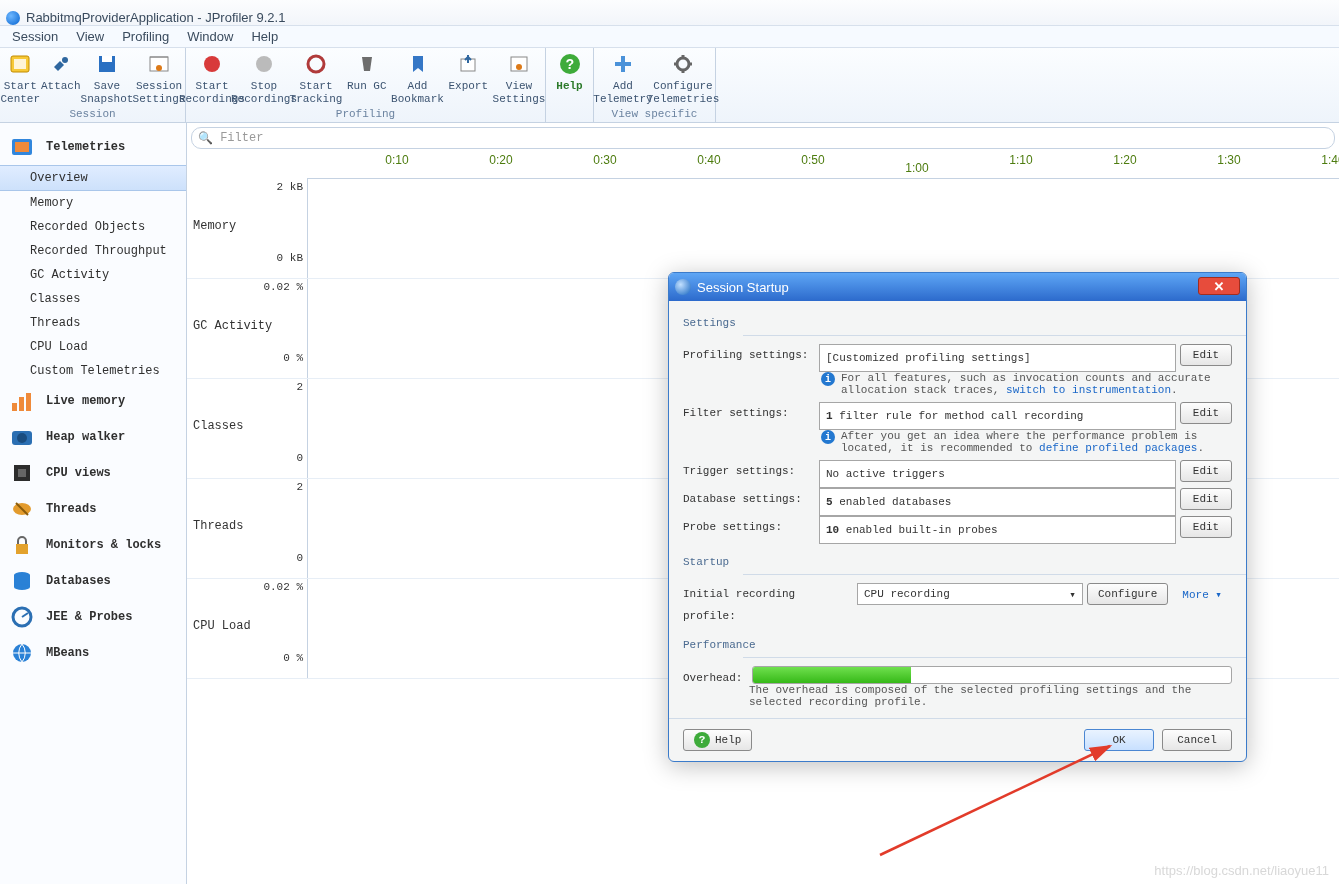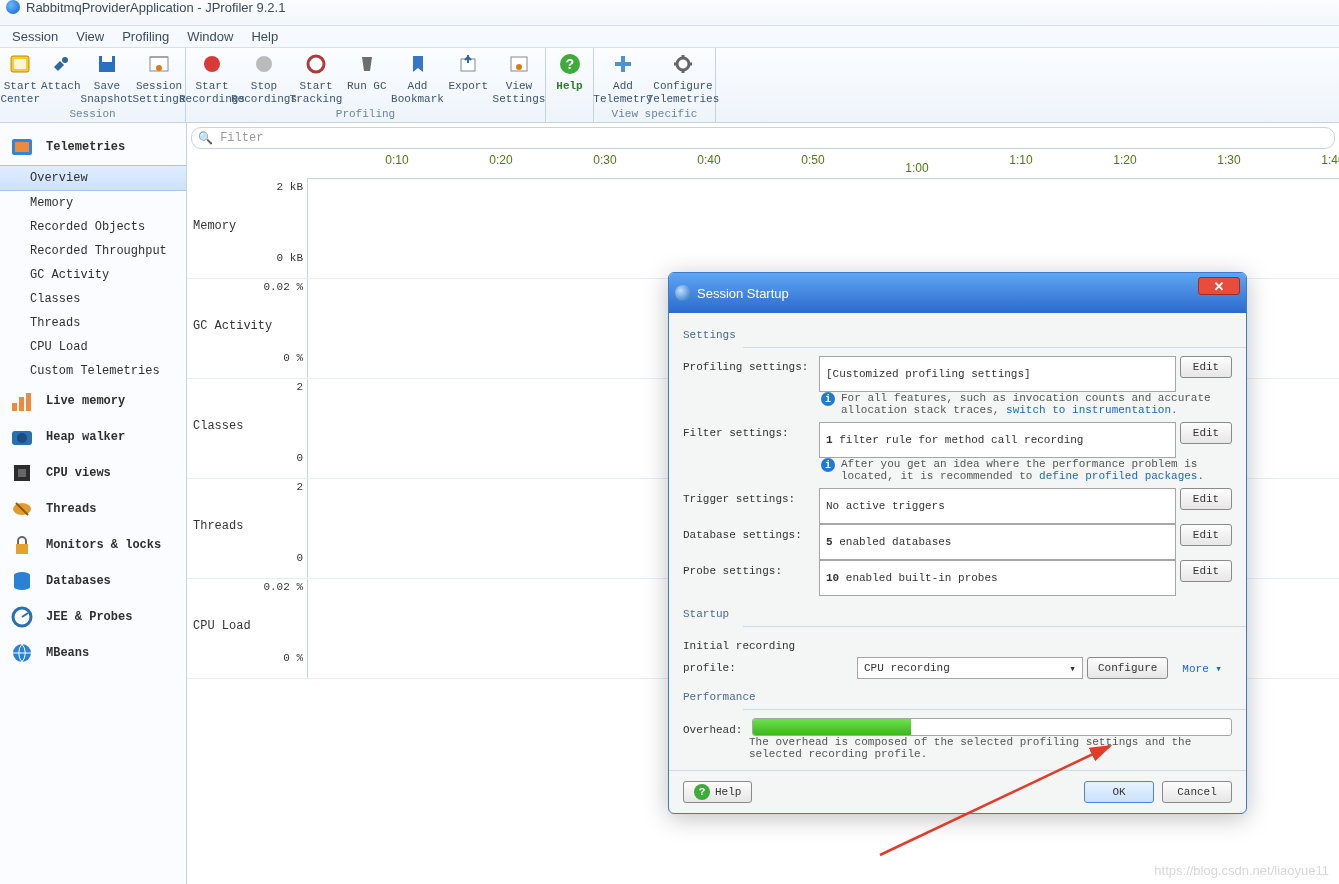--- a/index.html
+++ b/index.html
@@ -10,21 +10,21 @@
   background: #fff;
   width: 1339px;
   height: 884px;
   overflow: hidden;
   position: relative;
 }
 .title-bar {
   height: 26px;
   background: linear-gradient(#fcfdfe, #f2f5fa);
   display: flex;
-  align-items: flex-start;
+  align-items: flex-end;
   padding: 0 6px;
   border-bottom: 1px solid #d7e0ec;
 }
 .title-bar .app-icon {
   width: 14px; height: 14px; border-radius: 50%;
   background: radial-gradient(circle at 35% 35%, #6db7ff, #0563d0);
   margin-right: 6px;
 }
 .title-bar .title { font-size: 13px; color: #3a4b5e; }
 .menu-bar {
@@ -94,40 +94,40 @@
   position: absolute;
   left: 668px; top: 272px;
   width: 579px;
   background: #f4f5f5;
   border: 1px solid #3b7bca;
   border-radius: 6px;
   box-shadow: 0 4px 24px rgba(0,0,0,0.25);
   z-index: 100;
 }
 .dlg-title {
-  height: 40px;
+  height: 28px;
   background: linear-gradient(#5ea6f5, #2c6acc);
   border-radius: 5px 5px 0 0;
   display: flex; align-items: center; padding: 0 6px; color: #fff; font-size: 13px;
   position: relative;
 }
 .dlg-title .dico { width: 16px; height: 16px; border-radius: 50%; background: radial-gradient(circle at 35% 35%, #c2e0ff, #1565c0); margin-right: 6px; }
 .dlg-title .dclose {
   position: absolute; right: 6px; top: 4px;
   width: 42px; height: 18px; background: #e74c3c; border-radius: 3px;
   display:flex;align-items:center;justify-content:center;color:#fff;font-weight:bold;
   border:1px solid #a02d20;
 }
 .dlg-body { padding: 10px 14px; font-family: "Courier New", monospace; font-size: 11px; color: #333;}
 .dlg-section-title { font-size: 11px; color: #4a6a90; margin: 6px 0; }
 hr.sep { border:none; border-top:1px solid #d0dbe8; margin: 2px -14px 8px 60px;}
 .dlg-row { display: flex; align-items: flex-start; gap: 4px; }
 .dlg-row .lbl { width: 132px; line-height: 22px; }
 .dlg-row .val-inp {
-  flex: 1; height: 36px; border: 1px solid #a6a6a6; background: #fff; padding: 0 6px;
+  flex: 1; height: 28px; border: 1px solid #a6a6a6; background: #fff; padding: 0 6px;
   display:flex; align-items:center;
 }
 .dlg-row .edit-btn, .conf-btn, .ok-btn, .cancel-btn, .help-btn, .more-link {
   height: 22px; min-width: 52px; background: linear-gradient(#fdfdfd,#e6e6e6);
   border: 1px solid #8a8a8a; border-radius: 3px; display:flex; align-items:center; justify-content:center;
   font-family: "Courier New", monospace; font-size: 11px; padding:0 10px;
 }
 .dlg-hint { display:flex; gap:6px; margin-left: 138px; margin-bottom: 6px; color:#555; }
 .dlg-hint .info{ width:14px;height:14px;border-radius:50%;background:#2378d0;color:#fff;display:flex;align-items:center;justify-content:center;font-weight:bold;font-size:10px; flex-shrink:0;}
 .dlg-hint a { color: #1a67c8; }
@@ -542,21 +542,21 @@
     </div>
 
     <div class="dlg-row">
       <div class="lbl">Probe settings:</div>
       <div class="val-inp"><b>10</b>&nbsp;<span>enabled built-in probes</span></div>
       <div class="edit-btn">Edit</div>
     </div>
 
     <div class="dlg-section-title" style="margin-top:12px">Startup</div>
     <hr class="sep">
-    <div class="dlg-row" style="align-items:flex-end">
+    <div class="dlg-row" style="align-items:flex-start">
       <div class="lbl" style="width:170px">Initial recording profile:</div>
       <div class="dlg-select">
         <span>CPU recording</span>
         <span>▾</span>
       </div>
       <div class="conf-btn">Configure</div>
       <div class="more-link">More ▾</div>
     </div>
 
     <div class="dlg-section-title" style="margin-top:12px">Performance</div>

